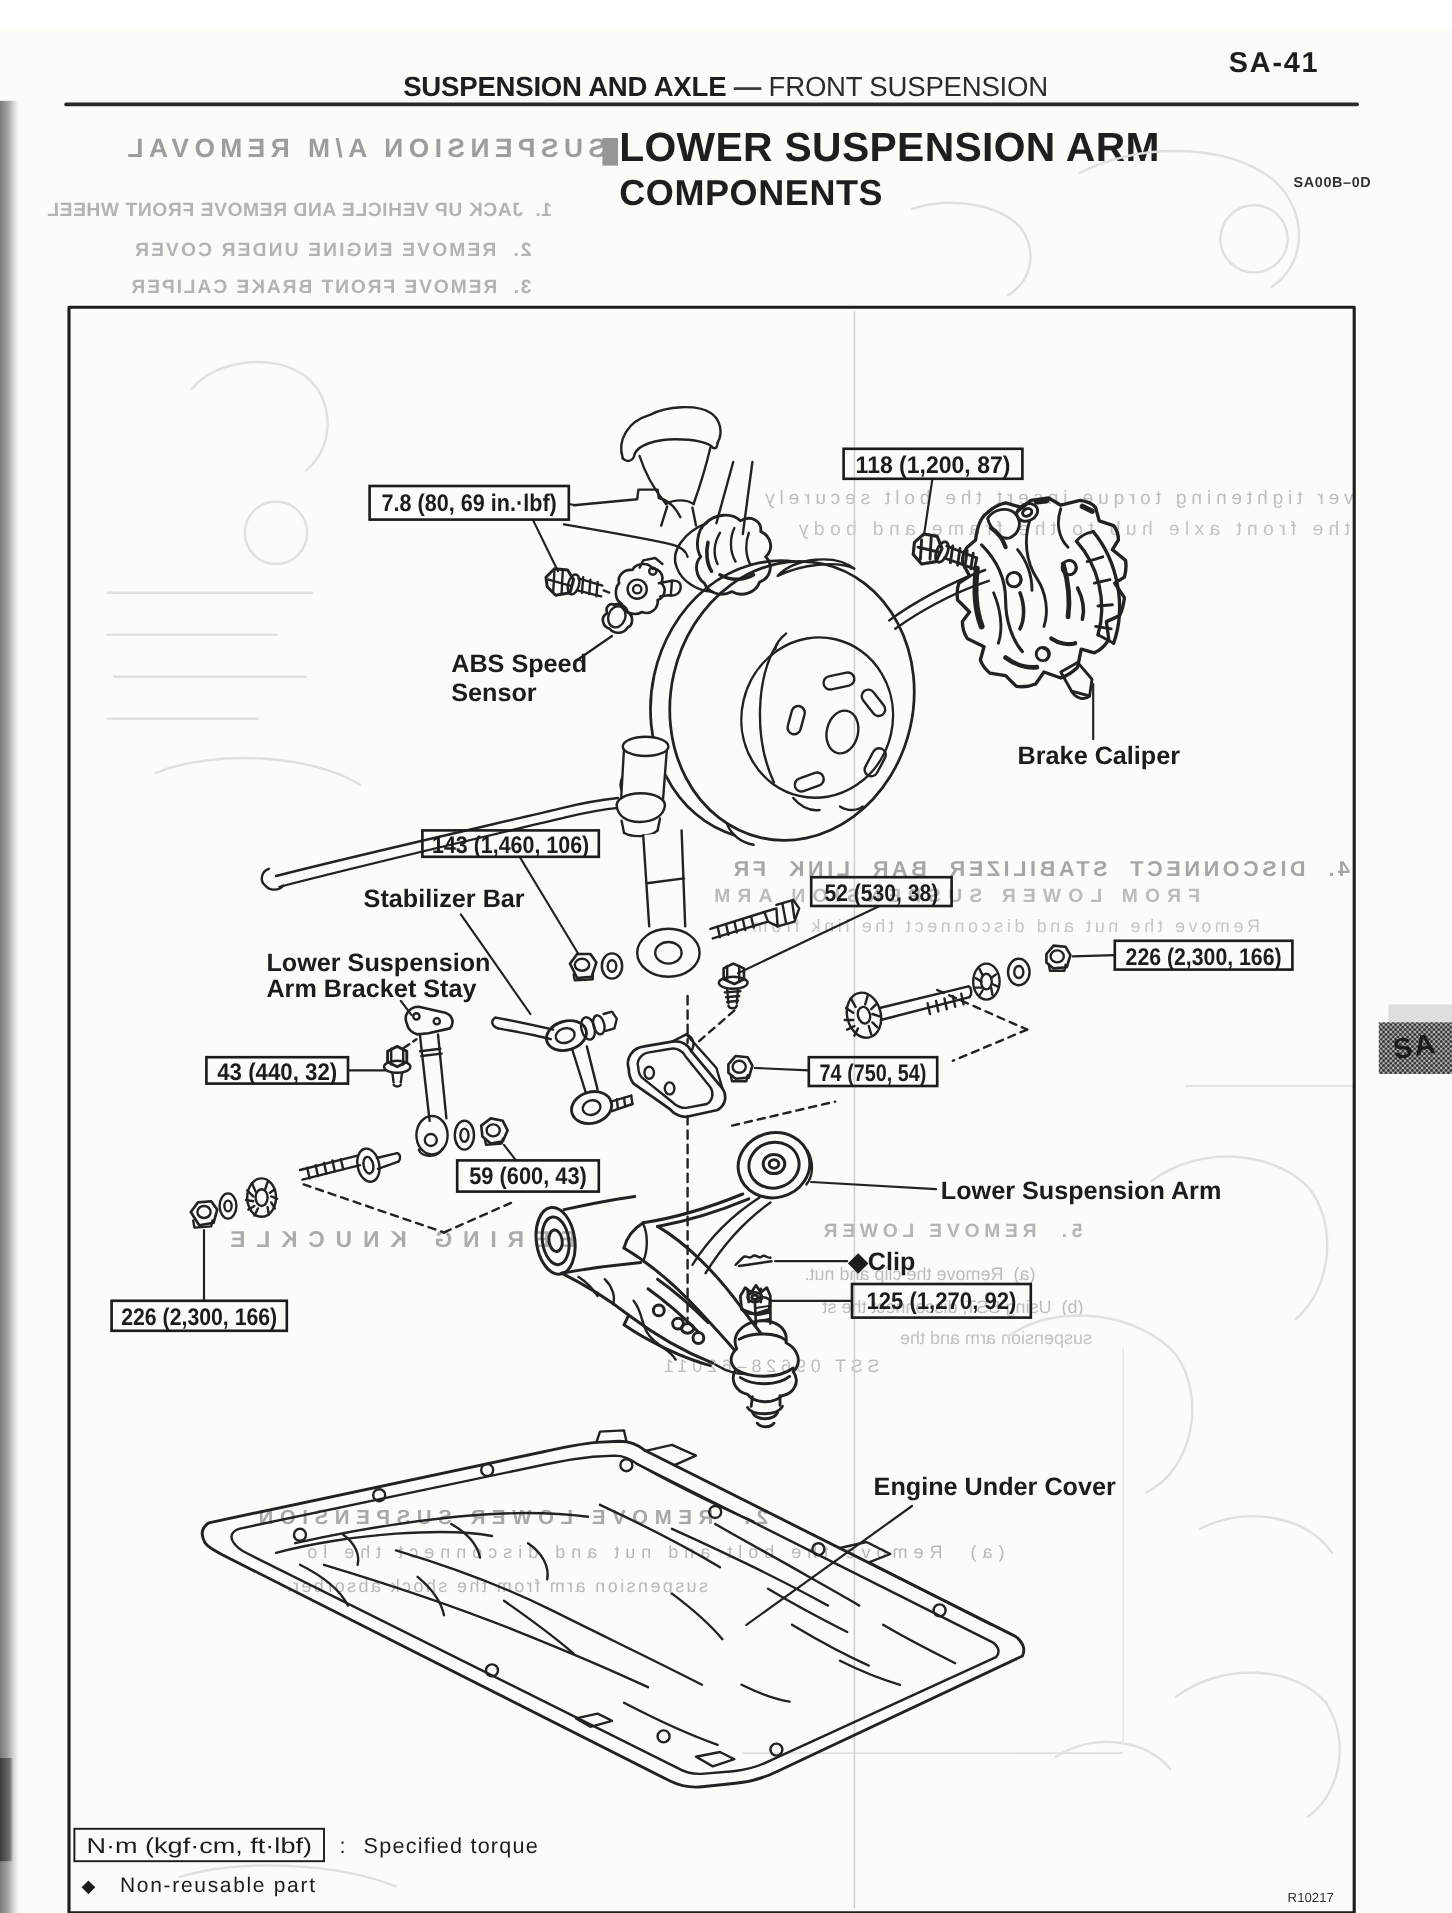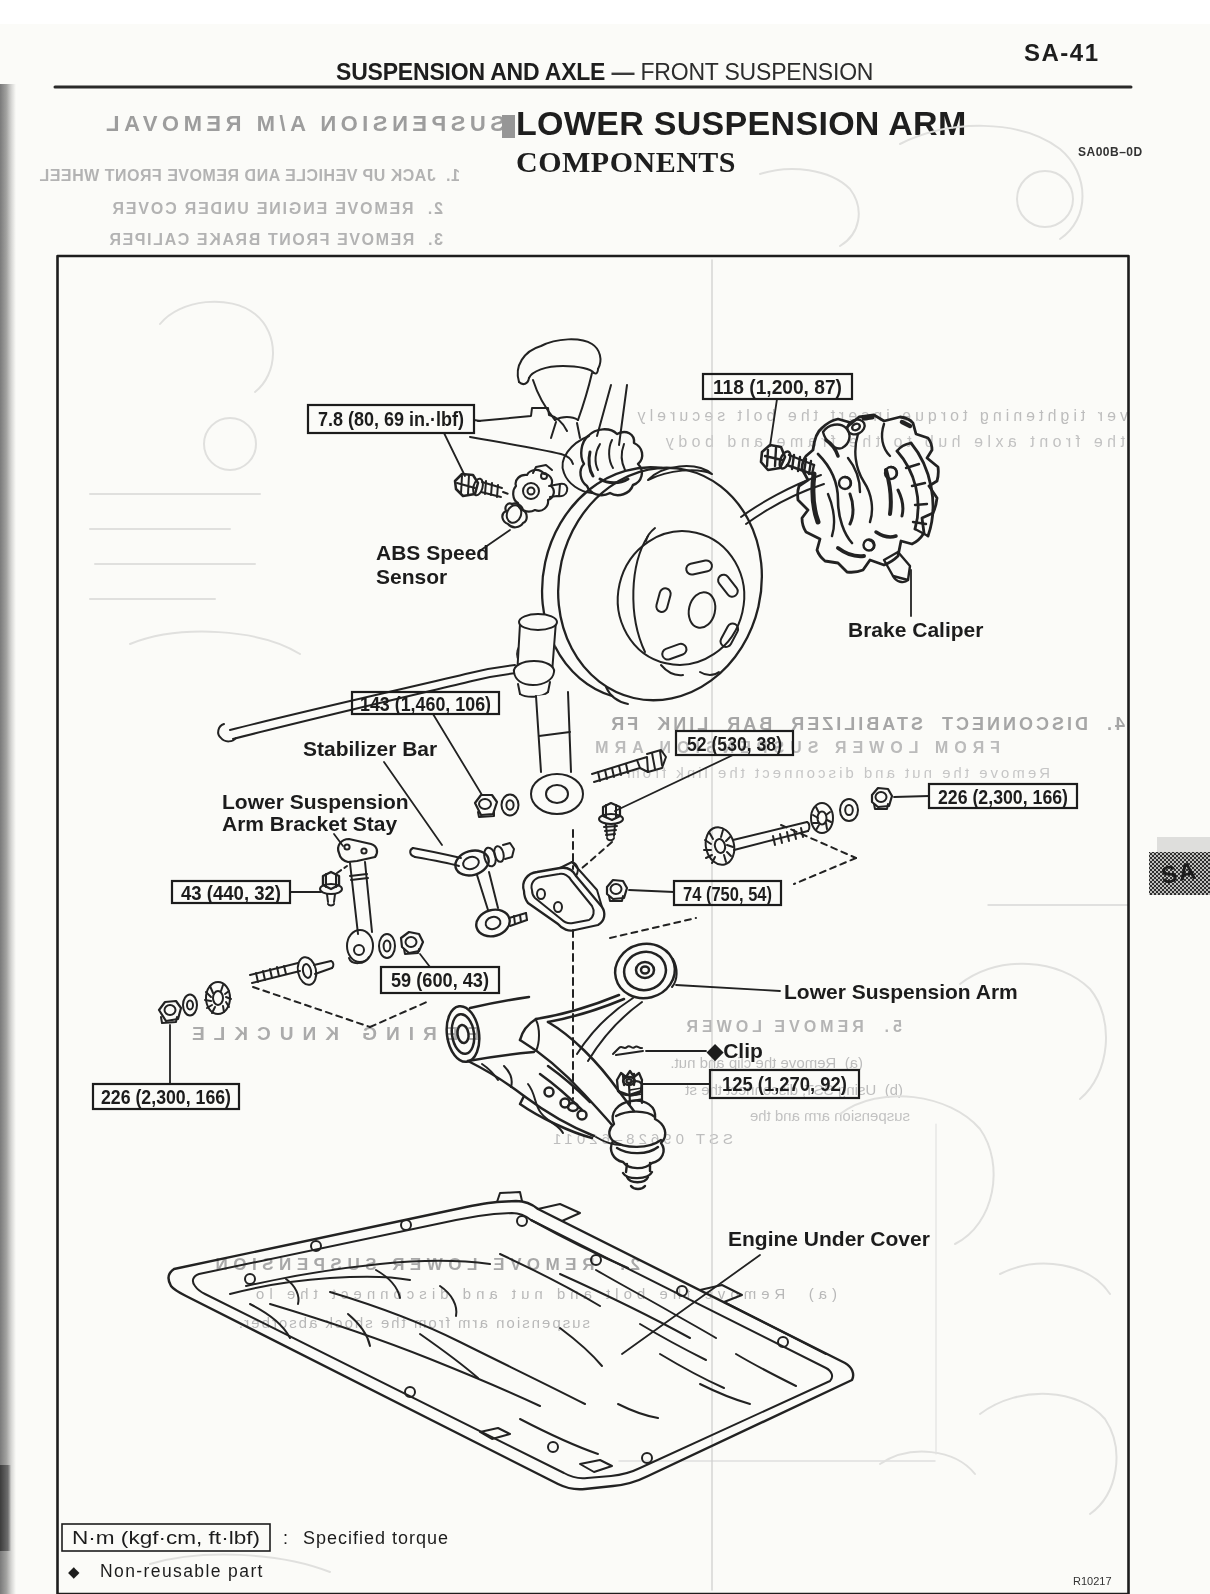--- a/index.html
+++ b/index.html
@@ -12,21 +12,21 @@
 #satop{position:absolute;left:1157px;top:813px;width:53px;height:15px;background:#dededc;}
 svg{position:absolute;left:0;top:0;}
 </style>
 </head>
 <body>
 <div class="page">
 
 <div class="t" style="left:336px;top:35px;font-size:23px;letter-spacing:-0.2px;"><b>SUSPENSION AND AXLE</b> <span style="font-weight:bold;color:#3a3a3a;">—</span> <span style="color:#2c2c2c;">FRONT SUSPENSION</span></div>
 <div class="t" style="left:1024px;top:15px;font-size:24px;font-weight:bold;letter-spacing:1.5px;text-align:center;">SA-41</div>
 <div class="t" style="left:516px;top:80px;font-size:34px;font-weight:bold;letter-spacing:0.3px;">LOWER SUSPENSION ARM</div>
-<div class="t" style="left:516px;top:121px;font-size:30px;font-weight:bold;letter-spacing:0.5px;font-family:Liberation Serif, serif;">COMPONENTS</div>
+<div class="t" style="left:516px;top:121px;font-size:30px;font-weight:bold;letter-spacing:0.5px;">COMPONENTS</div>
 <div class="t" style="left:1078px;top:121px;font-size:12px;font-weight:bold;letter-spacing:0.5px;color:#333;">SA00B–0D</div>
 
 <div class="mir" style="left:127px;top:87px;width:378px;font-size:22px;font-weight:bold;color:#9d9d9d;letter-spacing:4.5px;">SUSPENSION A/M REMOVAL</div>
 <div style="position:absolute;left:502px;top:91px;width:13px;height:23px;background:#969696;"></div>
 <div class="mir" style="left:75px;top:143px;width:385px;font-size:16px;font-weight:bold;letter-spacing:0.5px;">1.&nbsp;&nbsp;JACK UP VEHICLE AND REMOVE FRONT WHEEL</div>
 <div class="mir" style="left:120px;top:176px;width:323px;font-size:16px;font-weight:bold;letter-spacing:1.8px;">2.&nbsp;&nbsp;REMOVE ENGINE UNDER COVER</div>
 <div class="mir" style="left:120px;top:207px;width:323px;font-size:16px;font-weight:bold;letter-spacing:1.6px;">3.&nbsp;&nbsp;REMOVE FRONT BRAKE CALIPER</div>
 <div class="mir" style="left:588px;top:383px;width:540px;font-size:16px;color:#bdbdbd;letter-spacing:4px;">ver tightening torque insert the bolt securely</div>
 <div class="mir" style="left:605px;top:409px;width:520px;font-size:16px;color:#c2c2c2;letter-spacing:4.5px;">the front axle hub to the frame and body</div>
 <div class="mir" style="left:560px;top:690px;width:565px;font-size:18px;font-weight:bold;color:#a6a6a6;letter-spacing:3px;">4.&nbsp;&nbsp;DISCONNECT&nbsp;&nbsp;STABILIZER&nbsp;&nbsp;BAR&nbsp;&nbsp;LINK&nbsp;&nbsp;FR</div>

